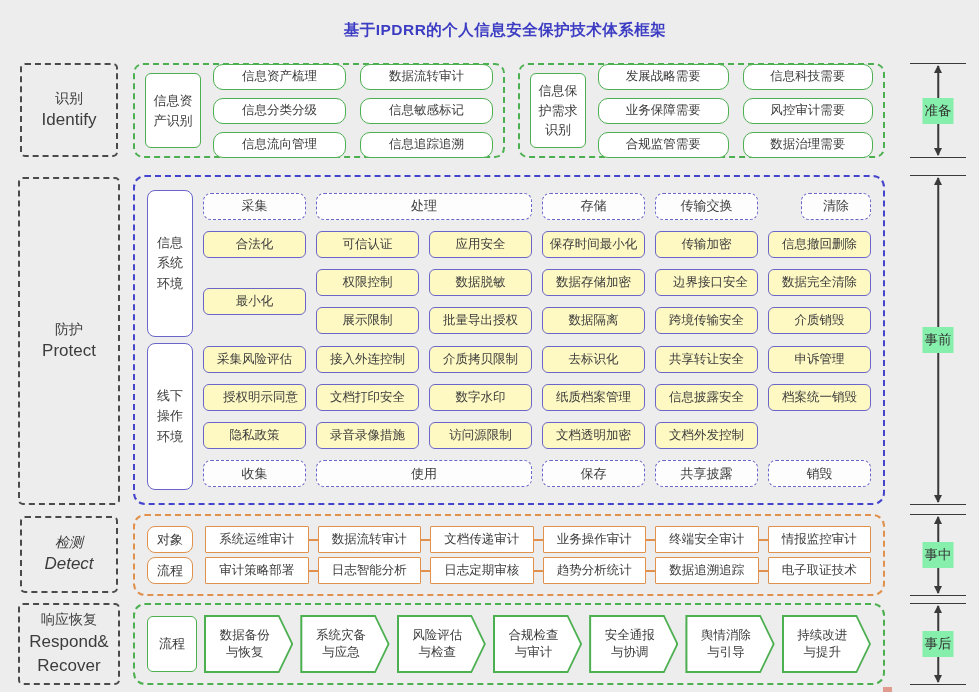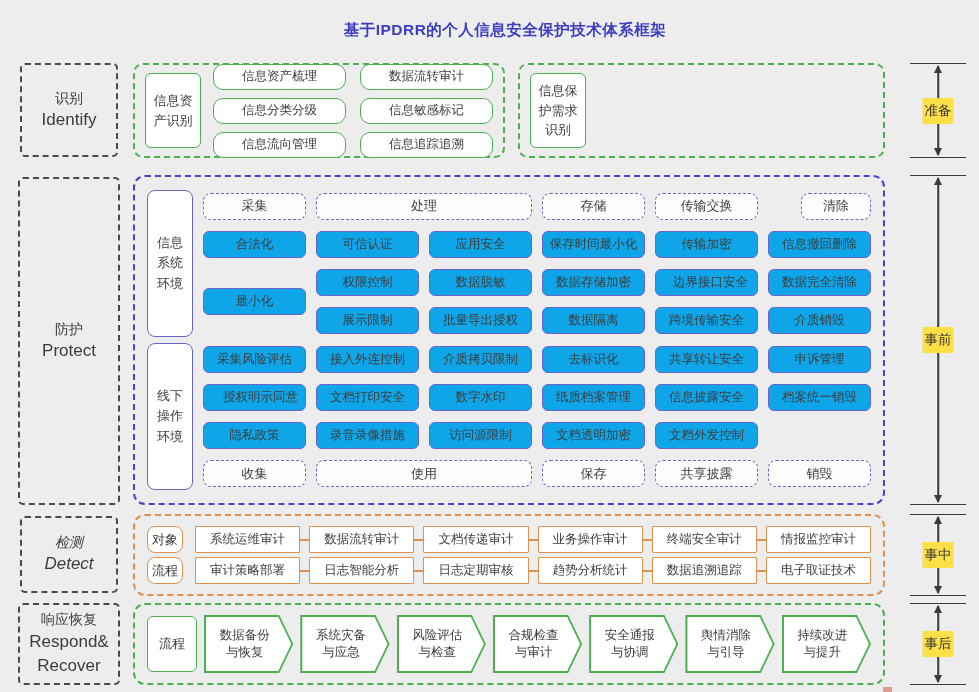--- a/index.html
+++ b/index.html
@@ -33,31 +33,31 @@
 
   
   #protect-grid{position:absolute;left:133px;top:175px;width:752px;height:330px;
     border:2.5px dashed #4444cc;border-radius:12px;padding:10px 12px;box-sizing:border-box;
     display:grid;grid-template-columns:46px repeat(6,1fr);column-gap:10px;
     grid-template-rows:repeat(8,1fr);}
   .envlabel{grid-column:1;background:#fff;border:1.6px solid #6a66c9;border-radius:8px;
     display:flex;align-items:center;justify-content:center;text-align:center;
     font-size:13px;line-height:1.55;color:#3c3c3c;padding:4px 7px;box-sizing:border-box;
     margin:3px 0;align-self:stretch;justify-self:stretch;}
-  .pbox{background:#0ea5e9;border:1.6px solid #6a66c9;border-radius:6px;height:25px;
+  .pbox{background:#fef9c3;border:1.6px solid #6a66c9;border-radius:6px;height:25px;
     display:flex;align-items:center;justify-content:center;font-size:12.5px;color:#3c3c3c;
     align-self:center;justify-self:stretch;white-space:nowrap;}
   .pbox.phase{border-style:dashed;border-radius:8px;background:#fdfdfd;font-size:13px;}
 
   
   #detect-box{position:absolute;left:133px;top:514px;width:752px;height:82px;
     border:2.5px dashed #e0914e;border-radius:12px;padding:10px 12px;box-sizing:border-box;
     display:flex;flex-direction:column;justify-content:space-between;}
   .drow{display:flex;align-items:center;height:27px;}
-  .dhead{width:36px;flex:none;margin-right:12px;background:#fff;border:1.6px solid #e0914e;
+  .dhead{width:46px;flex:none;margin-right:12px;background:#fff;border:1.6px solid #e0914e;
     border-radius:8px;height:27px;display:flex;align-items:center;justify-content:center;
     font-size:13px;color:#3c3c3c;box-sizing:border-box;}
   .ditem{flex:1;background:#fff;border:1.6px solid #e0914e;border-radius:1px;height:27px;
     display:flex;align-items:center;justify-content:center;font-size:12.5px;color:#3c3c3c;
     box-sizing:border-box;white-space:nowrap;}
   .dconn{width:9px;height:2px;background:#e0914e;flex:none;}
 
   
   #respond-box{position:absolute;left:133px;top:603px;width:752px;height:82px;
     border:2.5px dashed #4caf50;border-radius:12px;padding:11px 12px;box-sizing:border-box;
@@ -77,21 +77,21 @@
   .tseg{position:absolute;left:908px;width:60px;}
   .tcap{position:absolute;left:2px;right:2px;border-top:1.6px solid #3a3a3a;}
   .tcap.top{top:0;}
   .tcap.bot{bottom:0;}
   .tline{position:absolute;left:50%;top:3px;bottom:3px;width:1.5px;background:#3a3a3a;transform:translateX(-50%);}
   .tarr{position:absolute;left:50%;transform:translateX(-50%);width:0;height:0;
     border-left:4px solid transparent;border-right:4px solid transparent;}
   .tarr.up{top:2px;border-bottom:8px solid #3a3a3a;}
   .tarr.down{bottom:2px;border-top:8px solid #3a3a3a;}
   .tlabel{position:absolute;top:50%;left:50%;transform:translate(-50%,-50%);
-    background:#fde047;padding:4px 2px;font-size:13.5px;color:#333;white-space:nowrap;}
+    background:#86efac;padding:4px 2px;font-size:13.5px;color:#333;white-space:nowrap;}
 
   #artifact{position:absolute;left:883px;top:687px;width:9px;height:5px;background:#d9806e;opacity:.75;}
 </style>
 </head>
 <body>
 
 <div id="stage">
 
   <div id="title">基于IPDRR的个人信息安全保护技术体系框架</div>
 
@@ -119,20 +119,28 @@
         <div class="gitem">数据流转审计</div>
         <div class="gitem">信息分类分级</div>
         <div class="gitem">信息敏感标记</div>
         <div class="gitem">信息流向管理</div>
         <div class="gitem">信息追踪追溯</div>
       </div>
   </div>
 
   <div class="gpanel" id="panel-need">
     <div class="plabel">信息保护需求识别</div>
+    <div class="pgrid" id="need-grid">
+        <div class="gitem">发展战略需要</div>
+        <div class="gitem">信息科技需要</div>
+        <div class="gitem">业务保障需要</div>
+        <div class="gitem">风控审计需要</div>
+        <div class="gitem">合规监管需要</div>
+        <div class="gitem">数据治理需要</div>
+      </div>
   </div>
 
   <div id="protect-grid">
       <div class="envlabel" style="grid-area: 1 / 1 / 5;">信息系统环境</div>
       <div class="envlabel" style="grid-area: 5 / 1 / 9;">线下操作环境</div>
       <div class="pbox phase" style="grid-area: 1 / 2;">采集</div>
       <div class="pbox phase" style="grid-area: 1 / 3 / auto / span 2;">处理</div>
       <div class="pbox phase" style="grid-area: 1 / 5;">存储</div>
       <div class="pbox phase" style="grid-area: 1 / 6;">传输交换</div>
       <div class="pbox phase" style="grid-area: 1 / 7; margin-left: 33px;">清除</div>

